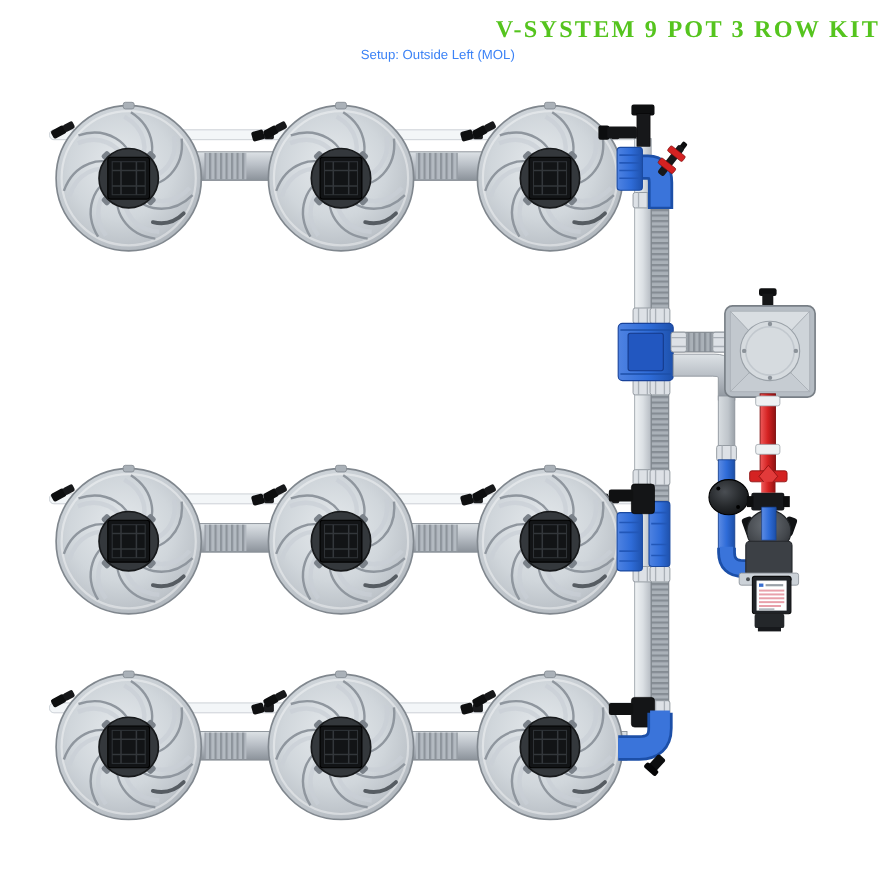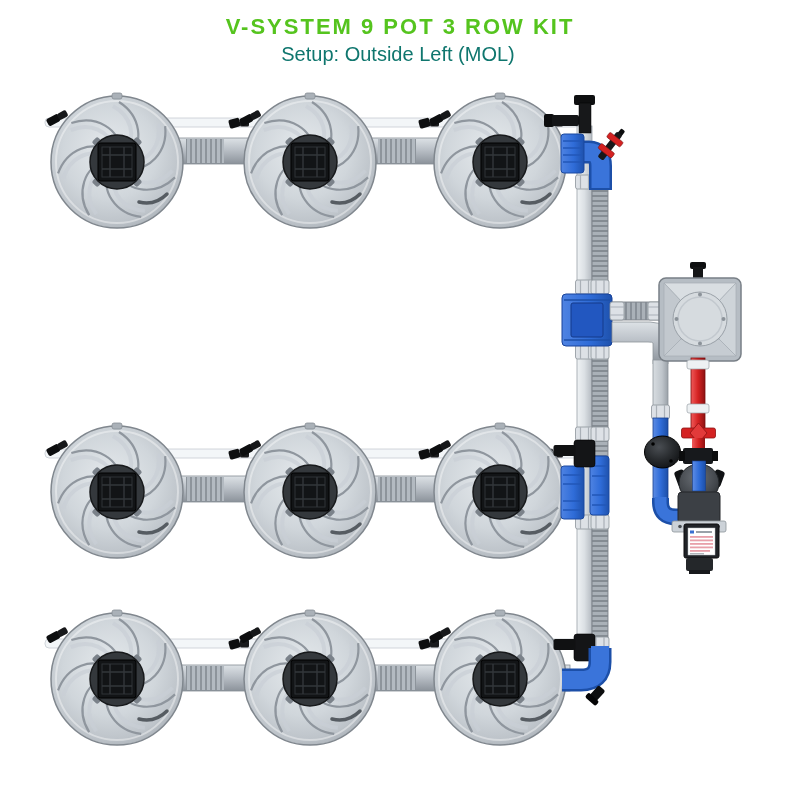--- a/index.html
+++ b/index.html
@@ -1,21 +1,21 @@
 <!DOCTYPE html>
 <html><head>
 <meta charset="utf-8">
 <style>
   html,body{margin:0;padding:0;background:#ffffff;}
   .canvas{position:relative;width:800px;height:800px;background:#fff;overflow:hidden;
           font-family:"Liberation Sans", sans-serif;}
   .hdr{position:absolute;top:14px;left:0;width:100%;text-align:center;z-index:5;}
   .hdr h1{margin:0;font-size:22px;font-weight:700;letter-spacing:2px;color:#55c41e;
-          font-family:Liberation Sans, sans-serif;}
-  .hdr p{margin:3px 4px 0 0;font-size:20px;color:#0f766e;}
+          font-family:Liberation Serif, serif;text-align:right;}
+  .hdr p{margin:3px 4px 0 0;font-size:12px;color:#3b82f6;}
   svg{position:absolute;top:0;left:0;}
 </style>
 </head>
 <body>
 
 <div class="canvas">
   <div class="hdr">
     <h1>V-SYSTEM 9 POT 3 ROW KIT</h1>
     <p>Setup: Outside Left (MOL)</p>
   </div>

